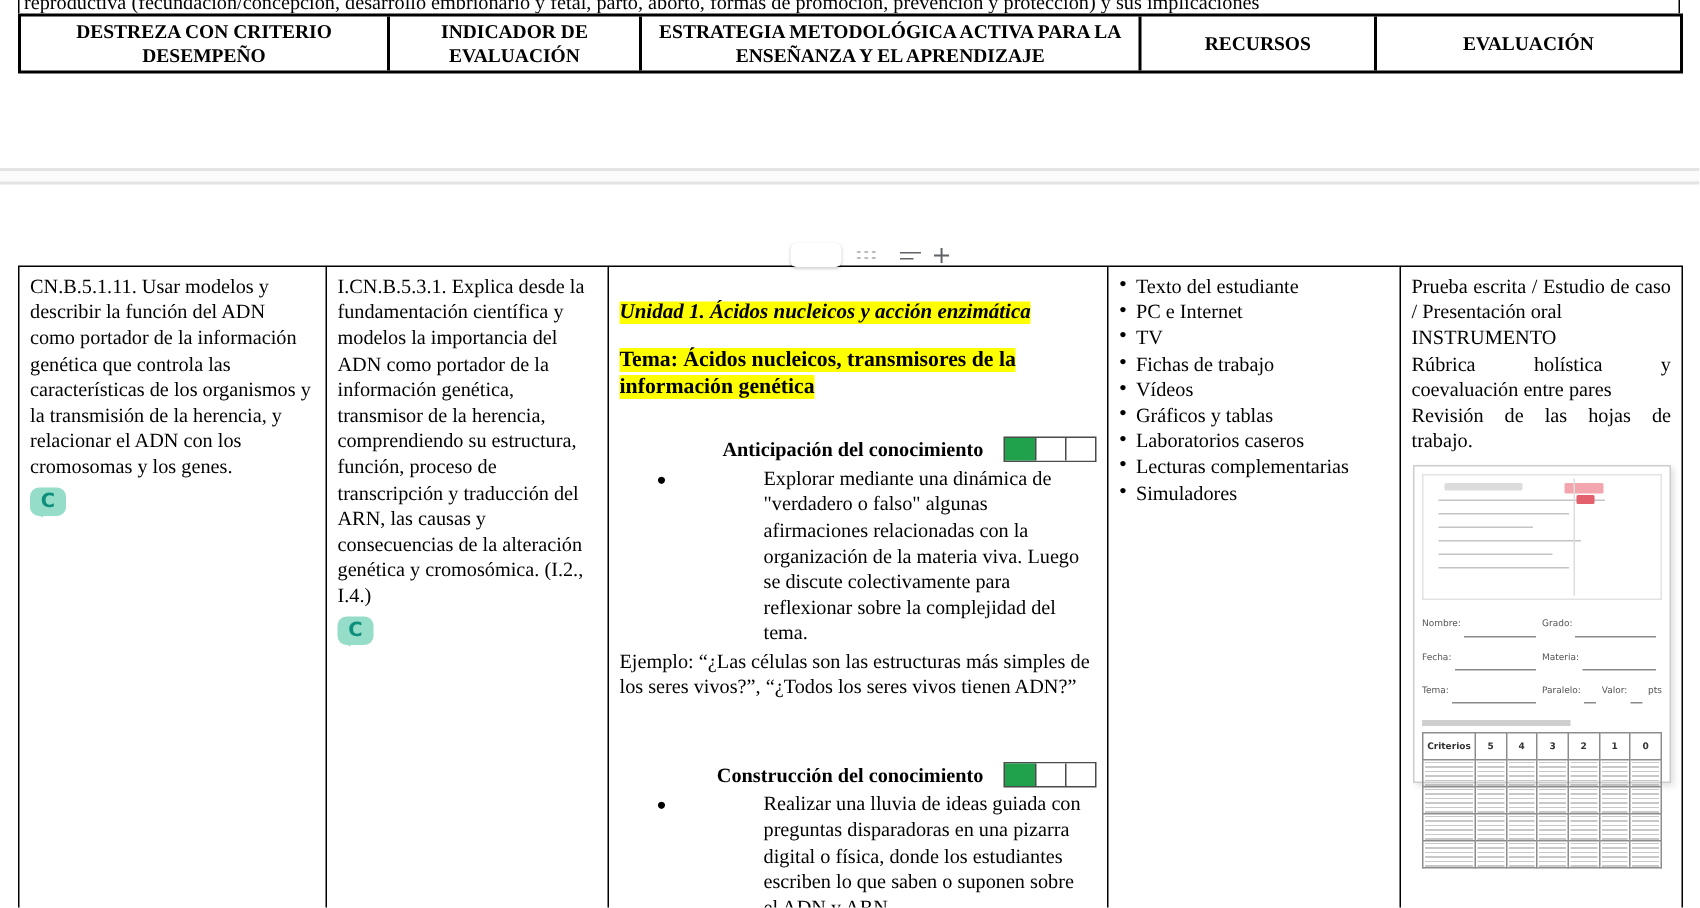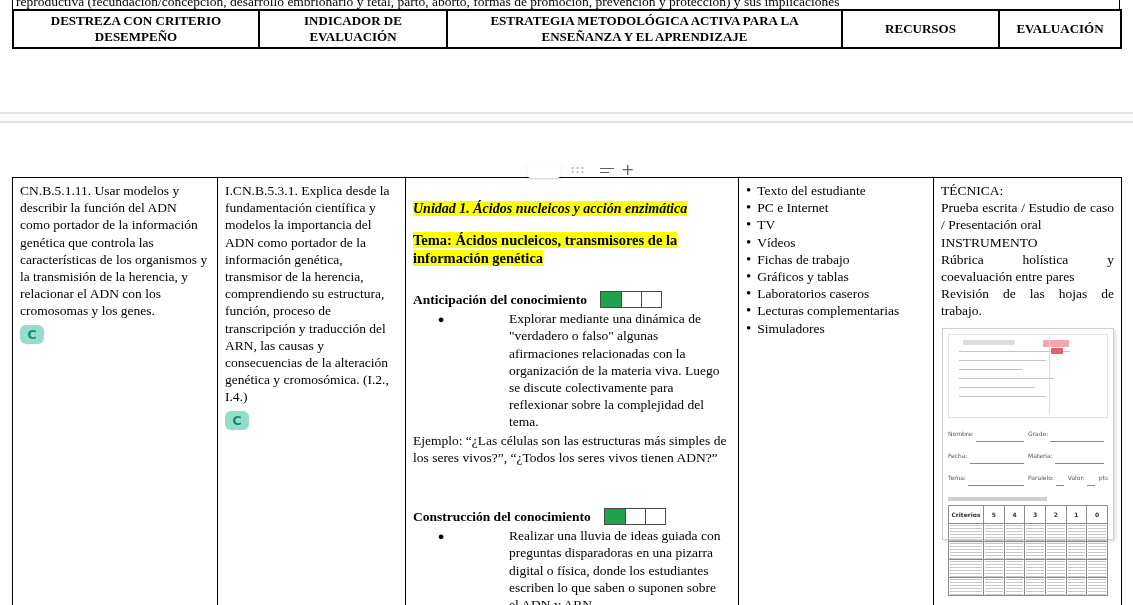--- a/index.html
+++ b/index.html
@@ -17,21 +17,21 @@
   .header-table{
     position:absolute;left:12px;top:9px;width:1110px;height:40px;
     display:flex;border:2px solid #000;box-sizing:border-box;background:#fff;
   }
   .hcell{
     box-sizing:border-box;border-left:2px solid #000;
     display:flex;align-items:center;justify-content:center;text-align:center;
     font-weight:bold;font-size:13px;line-height:16px;padding:1px 6px;
   }
   .hcell:first-child{border-left:none;}
-  .hc1{width:244px;} .hc2{width:188px;} .hc3{width:395px;} .hc4{width:157px;} .hc5{flex:1;}
+  .hc1{width:244px;} .hc2{width:168px;} .hc3{width:333px;} .hc4{width:157px;} .hc5{flex:1;}
   
   .page-break{
     position:absolute;left:0;top:112px;width:1133px;height:11px;
     background:#fbfbfb;border-top:2px solid #e3e3e3;border-bottom:2px solid #e3e3e3;
     box-sizing:border-box;
   }
   
   .main-table{
     position:absolute;left:12px;top:177px;width:1110px;height:470px;
     display:flex;border:1.5px solid #000;box-sizing:border-box;background:#fff;
@@ -47,21 +47,21 @@
     font-weight:bold;font-size:13px;line-height:19px;text-align:center;cursor:pointer;
   }
   .c-badge::after{
     content:"";position:absolute;left:4px;bottom:-5px;
     border:4px solid transparent;border-top-color:#95ddc8;
   }
   
   .hl{background:#ffff00;}
   .unidad-line{margin:18px 0 14px;font-size:14px;font-weight:bold;font-style:italic;line-height:18px;}
   .tema-line{margin:0 0 24px;font-size:14.5px;font-weight:bold;line-height:17.5px;width:300px;}
-  .h-row{margin:0 0 2px;font-weight:bold;white-space:nowrap;}
+  .h-row{margin:0 0 2px;font-weight:bold;white-space:nowrap;text-align:right;}
   .h-row.second{margin-top:42px;}
   .progress{display:inline-flex;vertical-align:-3px;margin-left:10px;border:1px solid #4a4a4a;height:15px;}
   .progress .seg{width:20px;height:15px;box-sizing:border-box;border-left:1px solid #4a4a4a;background:#fff;}
   .progress .seg:first-child{border-left:none;}
   .progress .seg.fill{background:#1fa24b;}
   .bullet{display:flex;margin:0 0 1px;}
   .bullet .dot{flex:0 0 56px;text-align:center;}
   .bullet .dot::before{content:"●";font-size:11px;}
   .bullet .btext{flex:1;padding-right:2px;margin-left:40px;}
   .plain{margin:0;}
@@ -169,41 +169,40 @@
     <div class="res-item">
         <span>Texto del estudiante</span>
       </div>
     <div class="res-item">
         <span>PC e Internet</span>
       </div>
     <div class="res-item">
         <span>TV</span>
       </div>
     <div class="res-item">
+        <span>Fichas de trabajo</span>
+      </div>
+    <div class="res-item">
         <span>Vídeos</span>
       </div>
     <div class="res-item">
-        <span>Fichas de trabajo</span>
-      </div>
-    <div class="res-item">
         <span>Gráficos y tablas</span>
       </div>
     <div class="res-item">
         <span>Laboratorios caseros</span>
       </div>
     <div class="res-item">
         <span>Lecturas complementarias</span>
       </div>
     <div class="res-item">
         <span>Simuladores</span>
       </div>
   </div>
 
   <div class="col c5">
-    <div class="jline">TÉCNICA:</div>
     <div class="jline">Prueba escrita / Estudio de caso / Presentación oral</div>
     <div class="jline">INSTRUMENTO</div>
     <div class="jline">Rúbrica holística y coevaluación entre pares</div>
     <div class="jline">Revisión de las hojas de trabajo.</div>
 
     <div class="rubric-img">
       <div class="ri-form">
         <div class="hdr-bar"></div>
         <div class="badge-pink"></div>
         <div class="badge-red"></div>

